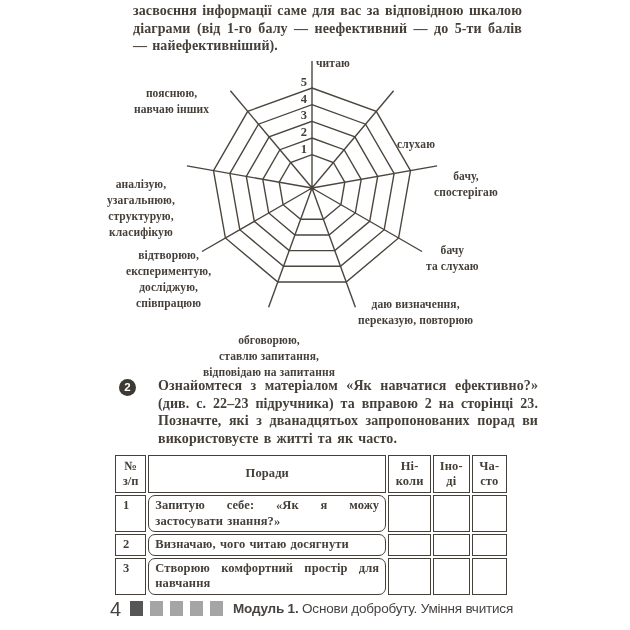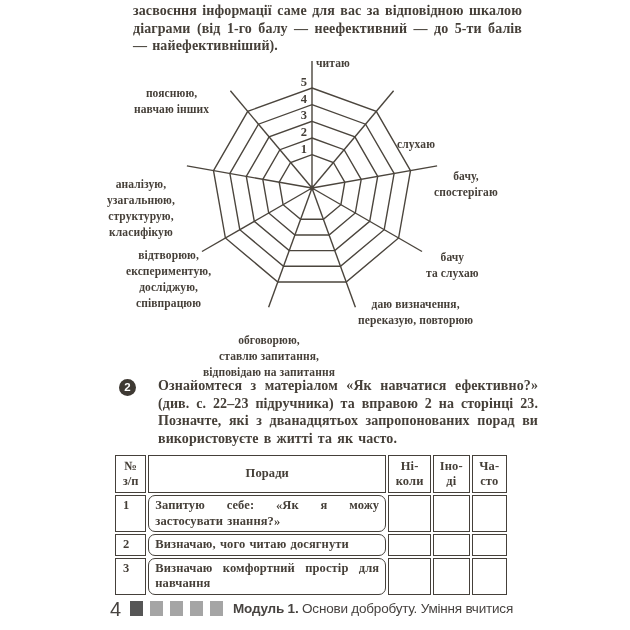--- a/index.html
+++ b/index.html
@@ -10,21 +10,21 @@
          font-size:14px;font-weight:bold;line-height:17.5px;
          text-align:justify;letter-spacing:.1px;word-spacing:1.5px;}
   
   .chart{position:absolute;left:0;top:0;width:630px;height:630px;}
   .chart svg{position:absolute;left:0;top:0;}
   .axis-label{position:absolute;font-size:11.5px;font-weight:bold;line-height:16px;
               white-space:pre-line;letter-spacing:.1px;text-align:center;}
   .a0{left:316px;top:55px;}
   .a1{left:397px;top:92px;margin-top:44px;}
   .a2{left:434px;top:168px;}
-  .a3{left:426px;top:249px;}
+  .a3{left:426px;top:242px;}
   .a4{left:358px;top:296px;}
   .a5{left:203px;top:312px;margin-top:20px;}
   .a6{left:126px;top:247px;}
   .a7{left:107px;top:176px;}
   .a8{left:134px;top:85px;}
   
   .ex-badge{position:absolute;left:119px;top:379px;width:17px;height:17px;border-radius:50%;
             background:#3e3933;color:#fff;font-family:"Liberation Sans",sans-serif;
             font-size:11.5px;font-weight:bold;text-align:center;line-height:17px;}
   .ex-text{position:absolute;left:158px;top:377px;width:380px;margin:0;
@@ -135,21 +135,21 @@
     </tr>
     <tr class="r2">
       <td class="num">2</td>
       <td class="advice-text">Визначаю, чого читаю досягнути</td>
       <td></td>
       <td></td>
       <td></td>
     </tr>
     <tr class="r3">
       <td class="num">3</td>
-      <td class="advice-text">Визначаю комфортний простір для навчання</td>
+      <td class="advice-text">Створюю комфортний простір для навчання</td>
       <td></td>
       <td></td>
       <td></td>
     </tr>
   </tbody>
     </table>
 
   <div class="footer">
     <span class="pagenum">4</span>
     <span class="squares">

